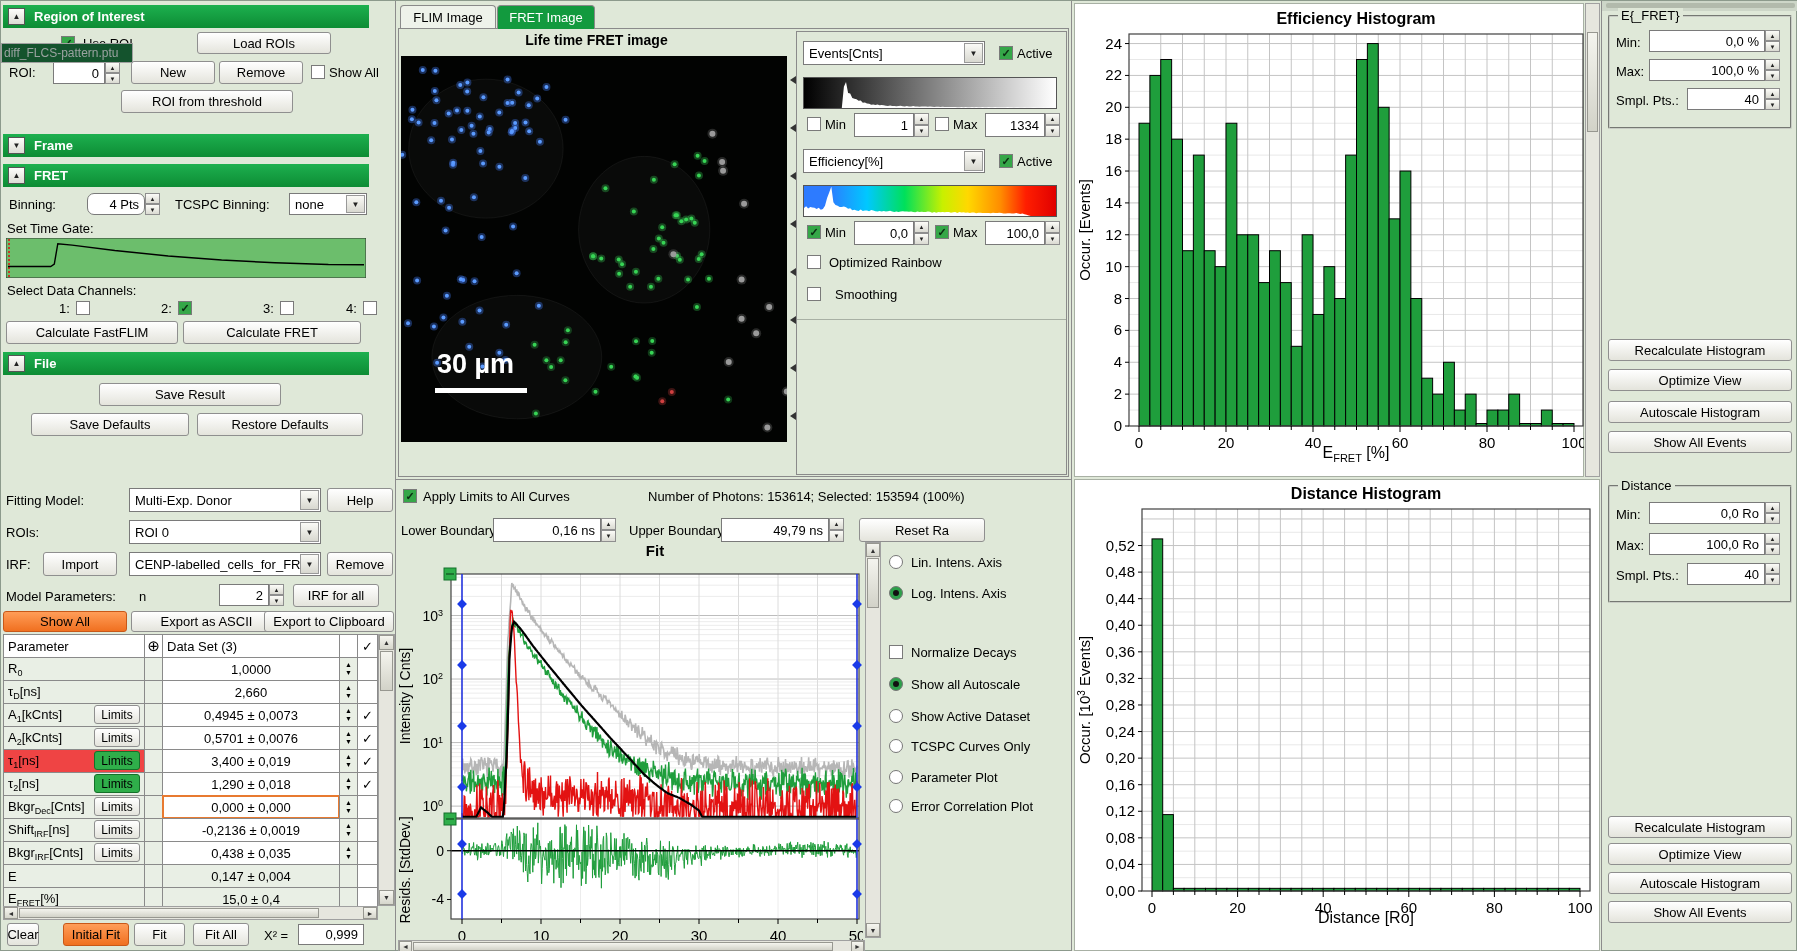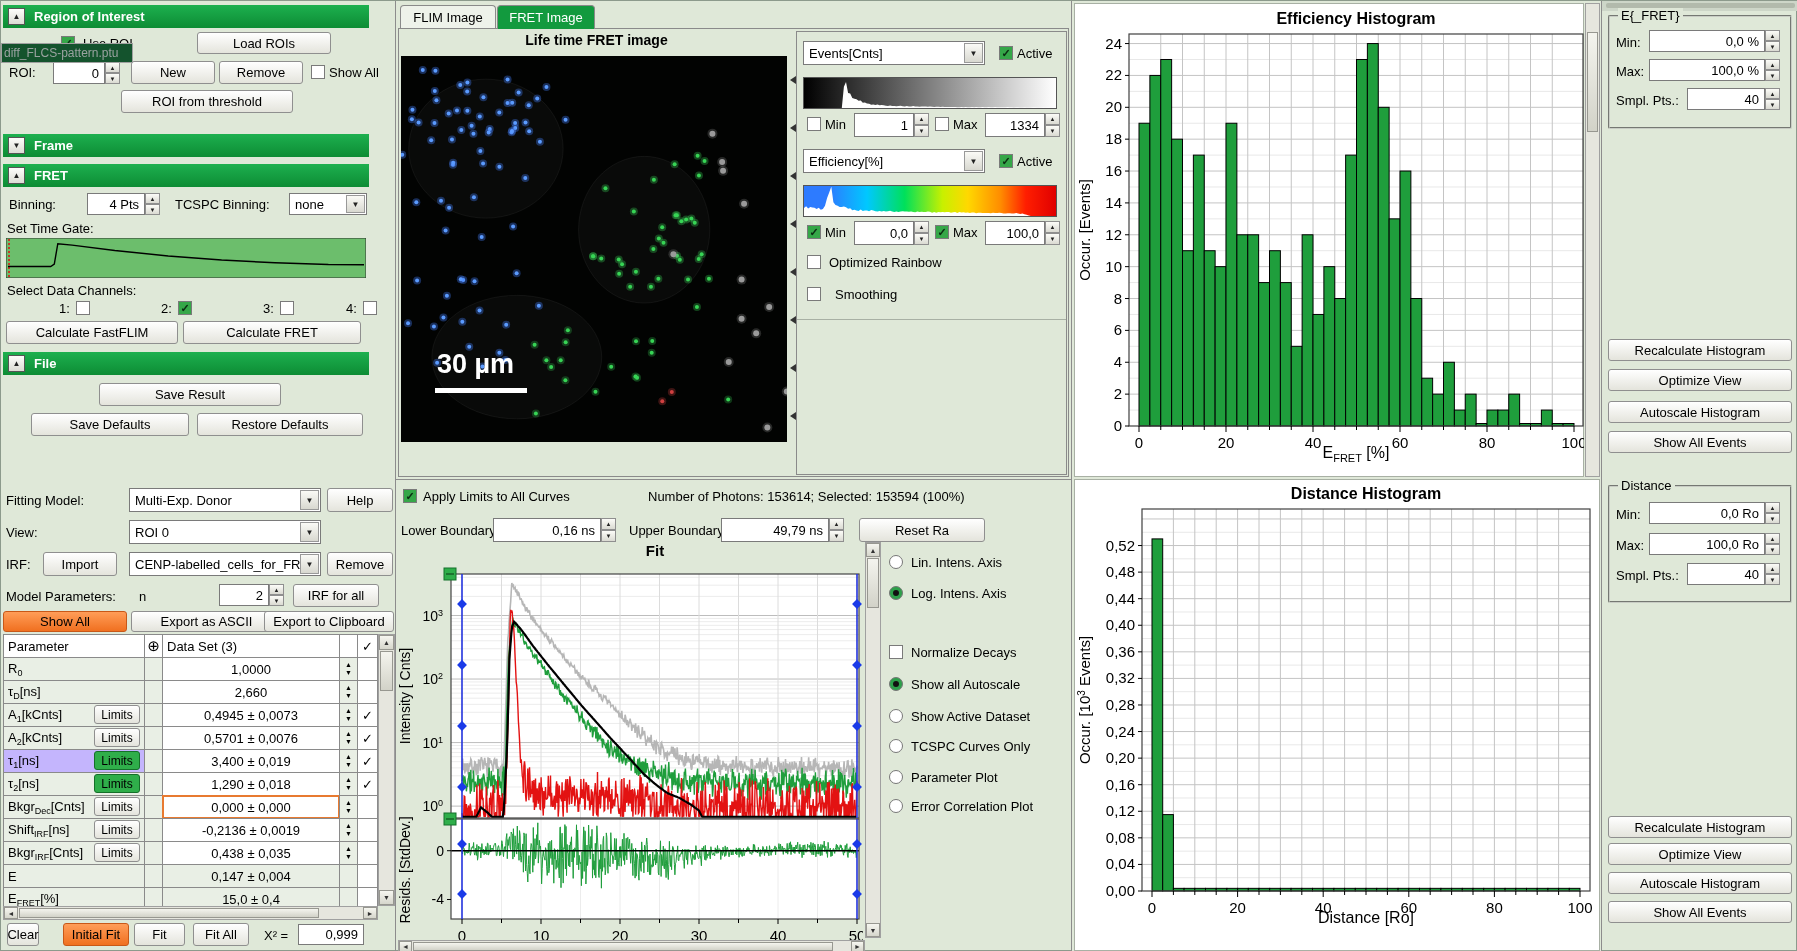--- a/index.html
+++ b/index.html
@@ -72,21 +72,21 @@
 
     <div class="hdr" style="left:2px;top:133px;width:366px;">
       <span class="hbox">▼</span>
       <span>Frame</span>
     </div>
     <div class="hdr" style="left:2px;top:163px;width:366px;">
       <span class="hbox">▲</span>
       <span>FRET</span>
     </div>
     <span class="lbl" style="left:8px;top:196px;">Binning:</span>
-    <div class="field" style="left:86px;top:192px;width:58px;height:22px;">4 Pts</div>
+    <div class="field" style="left:86px;top:192px;width:58px;height:22px;border-radius:7px;">4 Pts</div>
     <div class="spin" style="left:144px;top:192px;height:22px;">
         <span>▲</span>
         <span>▼</span>
       </div>
     <span class="lbl" style="left:174px;top:196px;">TCSPC Binning:</span>
     <div class="dd" style="left:288px;top:192px;width:78px;height:22px;">
         <span>none</span>
         <span class="dda">▼</span>
       </div>
     <span class="lbl" style="left:6px;top:220px;">Set Time Gate:</span>
@@ -116,21 +116,21 @@
     <div class="btn" style="left:98px;top:382px;width:182px;height:23px;">Save Result</div>
     <div class="btn" style="left:30px;top:412px;width:158px;height:23px;">Save Defaults</div>
     <div class="btn" style="left:196px;top:412px;width:166px;height:23px;">Restore Defaults</div>
 
     <span class="lbl" style="left:5px;top:492px;">Fitting Model:</span>
     <div class="dd" style="left:128px;top:487px;width:192px;height:24px;">
         <span>Multi-Exp. Donor</span>
         <span class="dda">▼</span>
       </div>
     <div class="btn" style="left:326px;top:487px;width:66px;height:24px;">Help</div>
-    <span class="lbl" style="left:5px;top:524px;">View:</span>
+    <span class="lbl" style="left:5px;top:524px;">ROIs:</span>
     <div class="dd" style="left:128px;top:519px;width:192px;height:24px;">
         <span>ROI 0</span>
         <span class="dda">▼</span>
       </div>
     <span class="lbl" style="left:5px;top:556px;">IRF:</span>
     <div class="btn" style="left:42px;top:551px;width:74px;height:24px;">Import</div>
     <div class="dd" style="left:128px;top:551px;width:192px;height:24px;">
         <span>CENP-labelled_cells_for_FRET</span>
         <span class="dda">▼</span>
       </div>
@@ -189,21 +189,21 @@
           <span>A<span style="font-size: 9px; vertical-align: -3px;">2</span>[kCnts]</span>
         </div>
         <div class="btn" style="left: 91px; top: 94px; width: 46px; height: 19px; font-size: 12px; position: absolute;">Limits</div>
         <div class="tcell" style="left: 141px; top: 92px; width: 19px; height: 24px; background: rgb(233, 239, 229);"></div>
         <div class="tcell" style="left: 159px; top: 92px; width: 178px; height: 24px; background: rgb(255, 255, 255); justify-content: center;">0,5701 ± 0,0076</div>
         <div class="tcell" style="left: 336px; top: 92px; width: 19px; height: 24px; background: rgb(233, 239, 229); flex-direction: column; justify-content: center; align-items: center; font-size: 7px;">
           <span style="line-height:8px">▲</span>
           <span style="line-height:8px">▼</span>
         </div>
         <div class="tcell" style="left: 354px; top: 92px; width: 21px; height: 24px; background: rgb(255, 255, 255); justify-content: center;">✓</div>
-        <div class="tcell" style="left: 0px; top: 115px; width: 142px; height: 24px; background: #c4b5fd; padding-left: 4px;">
+        <div class="tcell" style="left: 0px; top: 115px; width: 142px; height: 24px; background: #ef4444; padding-left: 4px;">
           <span>τ<span style="font-size: 9px; vertical-align: -3px;">1</span>[ns]</span>
         </div>
         <div class="btn" style="left: 91px; top: 117px; width: 46px; height: 19px; font-size: 12px; position: absolute; background: rgb(47, 174, 74); border-color: rgb(21, 112, 42);">Limits</div>
         <div class="tcell" style="left: 141px; top: 115px; width: 19px; height: 24px; background: rgb(233, 239, 229);"></div>
         <div class="tcell" style="left: 159px; top: 115px; width: 178px; height: 24px; background: rgb(255, 255, 255); justify-content: center;">3,400 ± 0,019</div>
         <div class="tcell" style="left: 336px; top: 115px; width: 19px; height: 24px; background: rgb(233, 239, 229); flex-direction: column; justify-content: center; align-items: center; font-size: 7px;">
           <span style="line-height:8px">▲</span>
           <span style="line-height:8px">▼</span>
         </div>
         <div class="tcell" style="left: 354px; top: 115px; width: 21px; height: 24px; background: rgb(255, 255, 255); justify-content: center;">✓</div>

